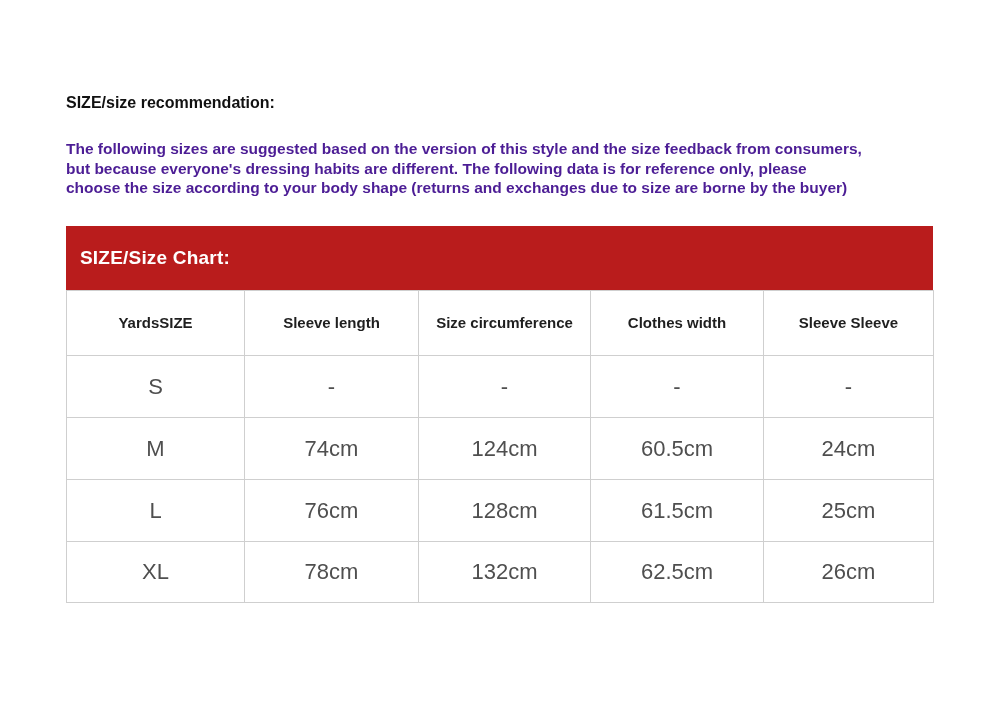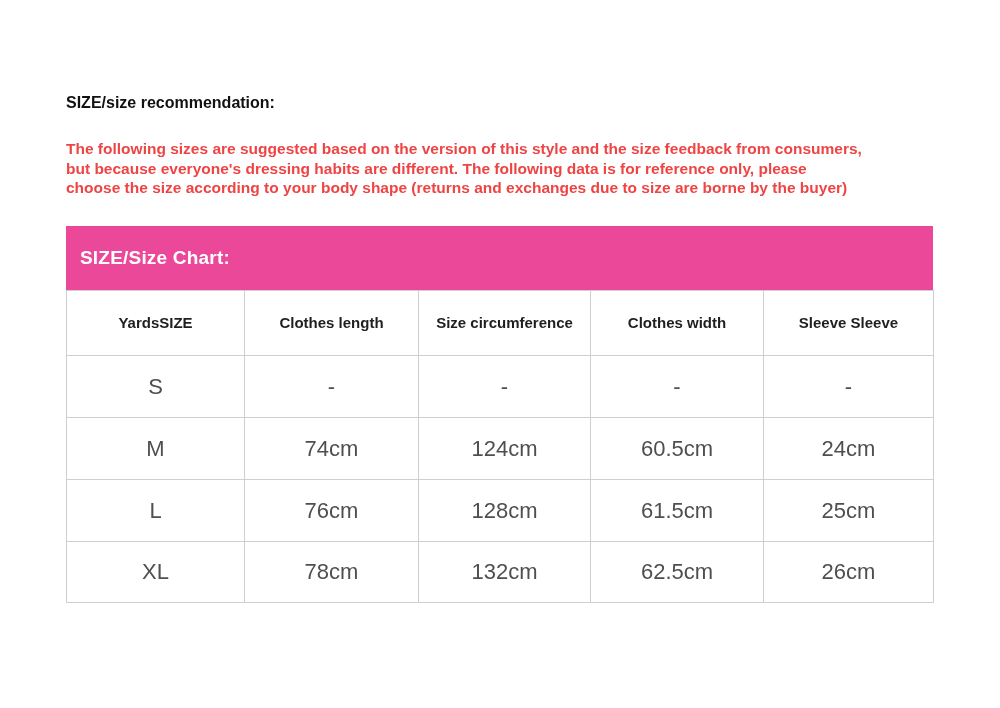--- a/index.html
+++ b/index.html
@@ -33,30 +33,30 @@
   }
   .intro {
     margin: 0;
     position: absolute;
     top: 121px;
     left: 0;
     width: 920px;
     font-size: 15.5px;
     font-weight: bold;
     line-height: 19.5px;
-    color: #ef4444;
+    color: #4c1d95;
     white-space: pre-line;
   }
   .banner {
     position: absolute;
     top: 208px;
     left: 0;
     width: 867px;
     height: 64px;
-    background: #ec4899;
+    background: #b91c1c;
     box-sizing: border-box;
     display: flex;
     align-items: center;
     padding-left: 14px;
   }
   .banner-label {
     color: #ffffff;
     font-size: 19px;
     font-weight: bold;
     letter-spacing: 0.2px;
@@ -117,21 +117,21 @@
     <colgroup>
       <col style="width:178px">
       <col style="width:174px">
       <col style="width:172px">
       <col style="width:173px">
       <col style="width:170px">
     </colgroup>
     <thead>
       <tr>
         <th class="th-yards">YardsSIZE</th>
-        <th class="th-clothes">Clothes length</th>
+        <th class="th-clothes">Sleeve length</th>
         <th class="th-chest">Size circumference</th>
         <th class="th-shoulder">Clothes width</th>
         <th class="th-sleeve">Sleeve Sleeve</th>
       </tr>
     </thead>
     <tbody>
       <tr>
         <td>S</td>
         <td>-</td>
         <td>-</td>

